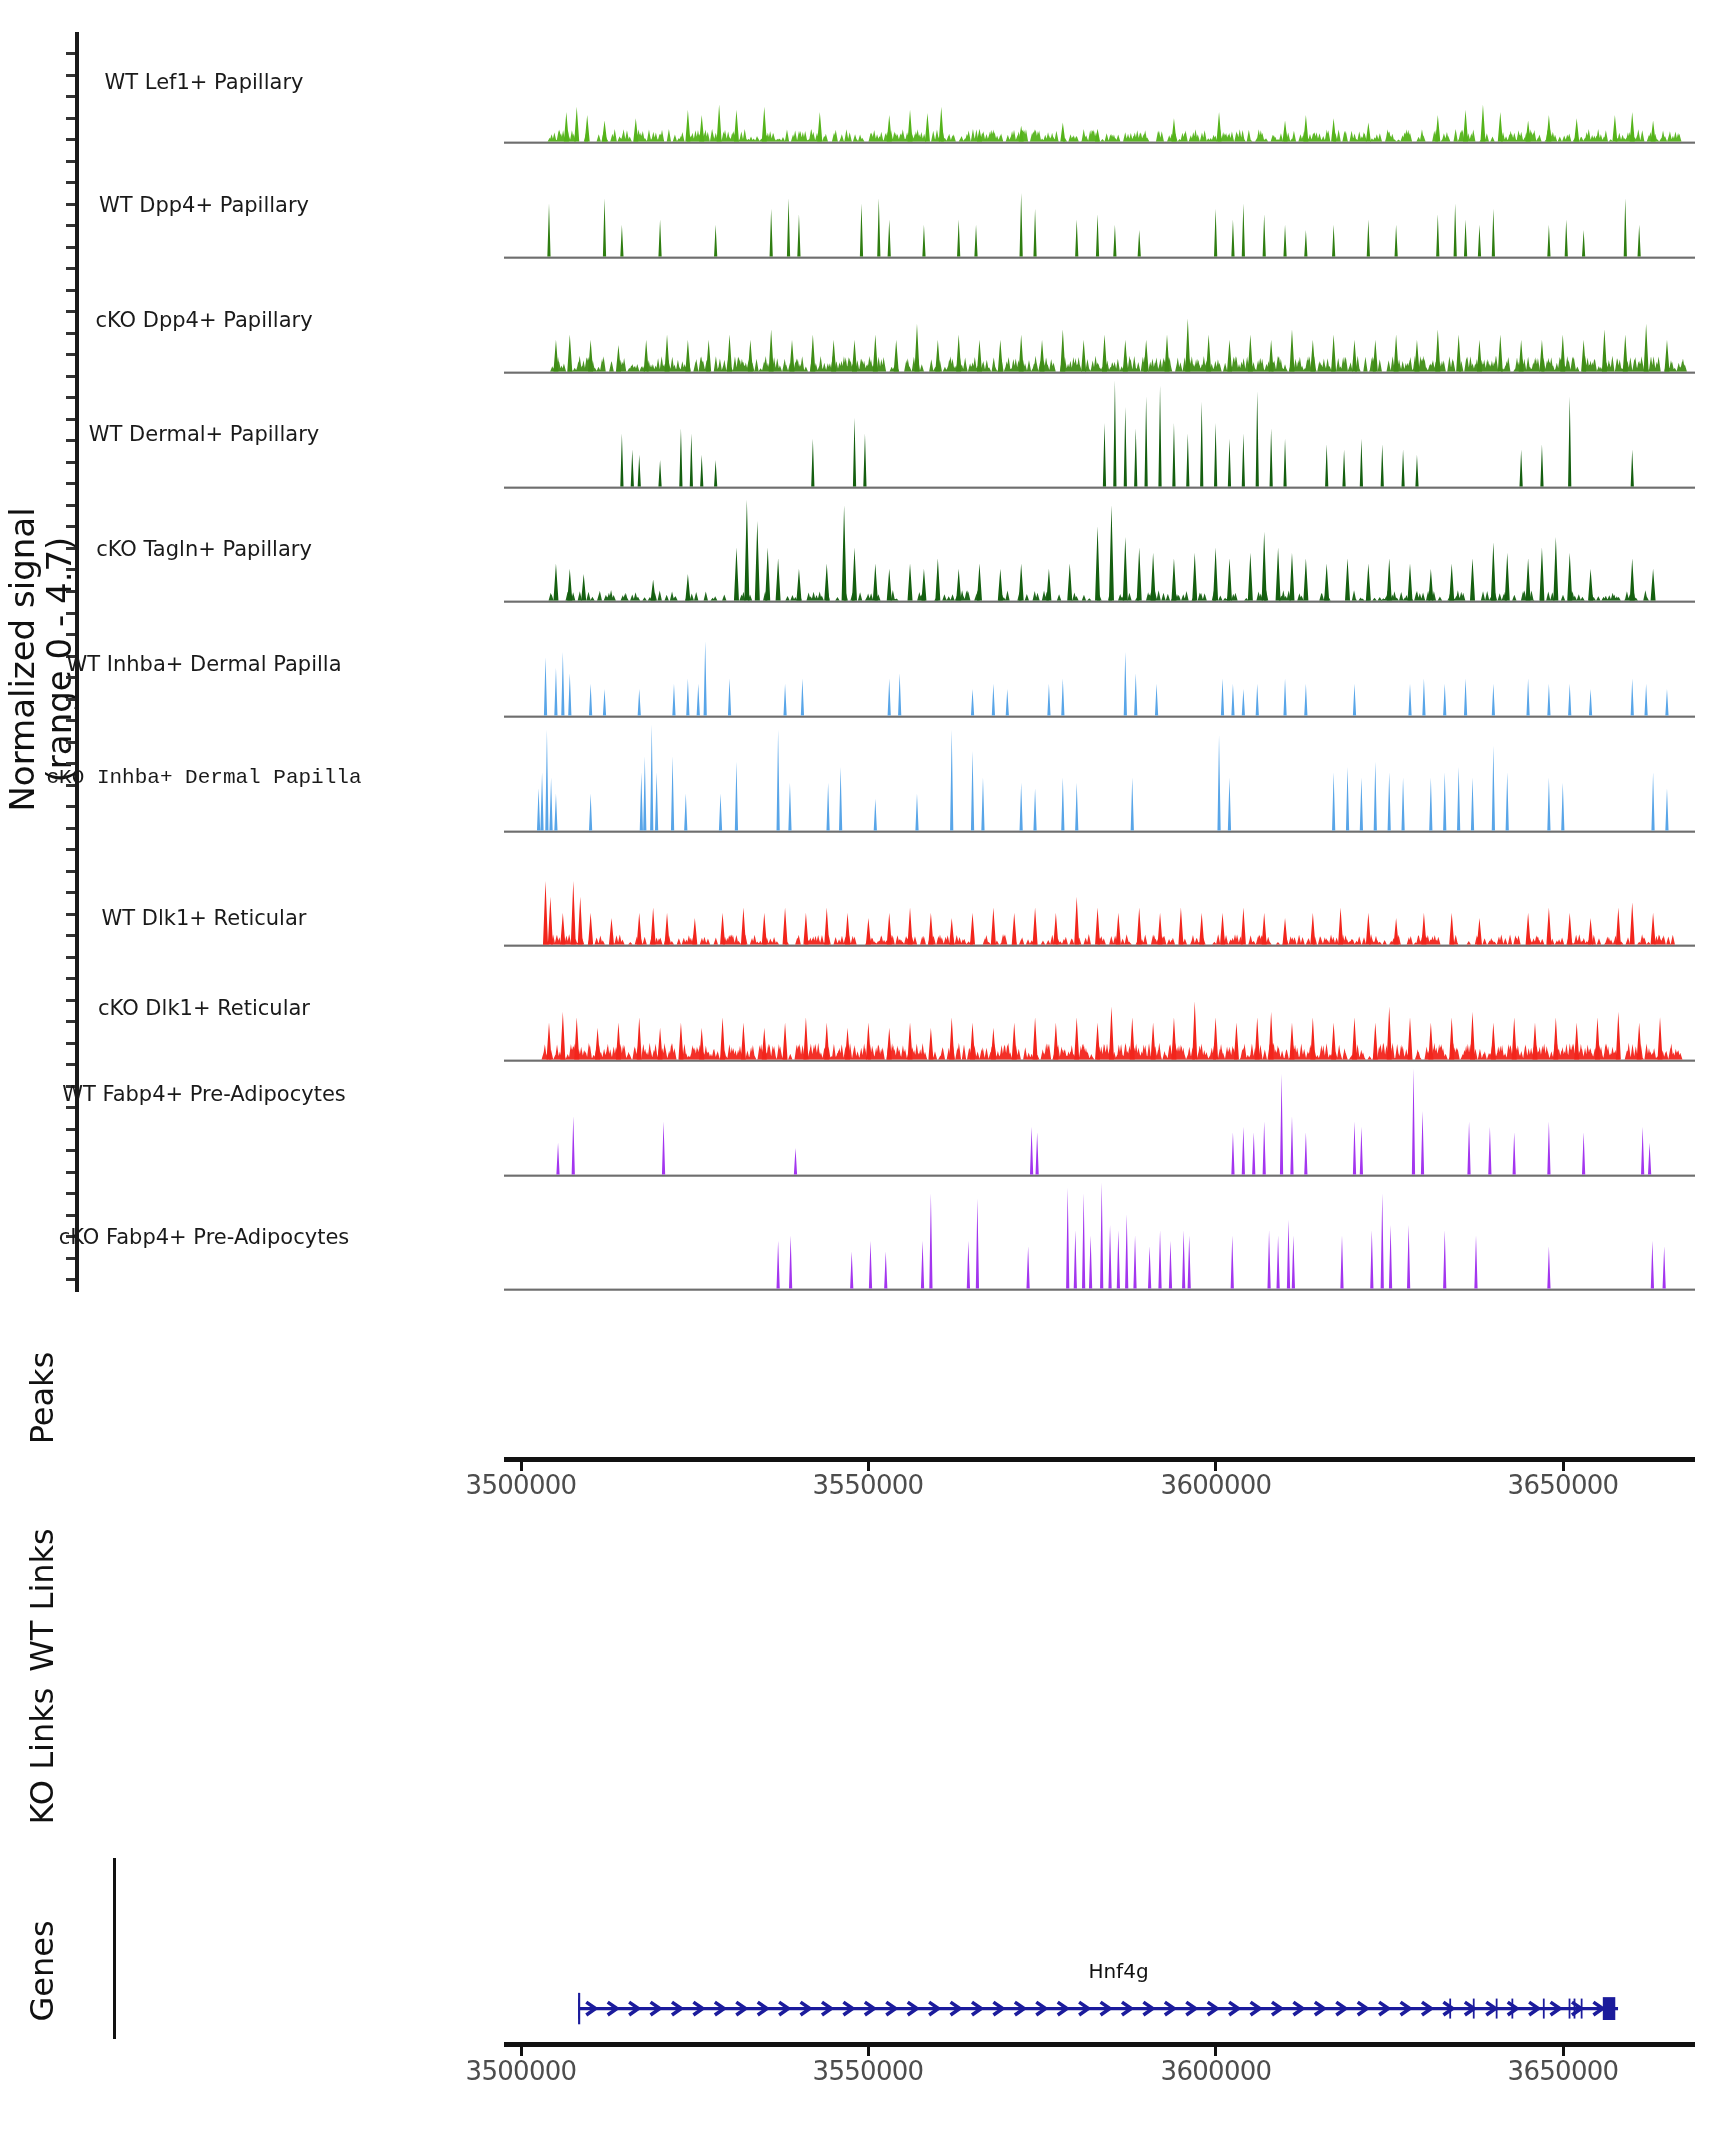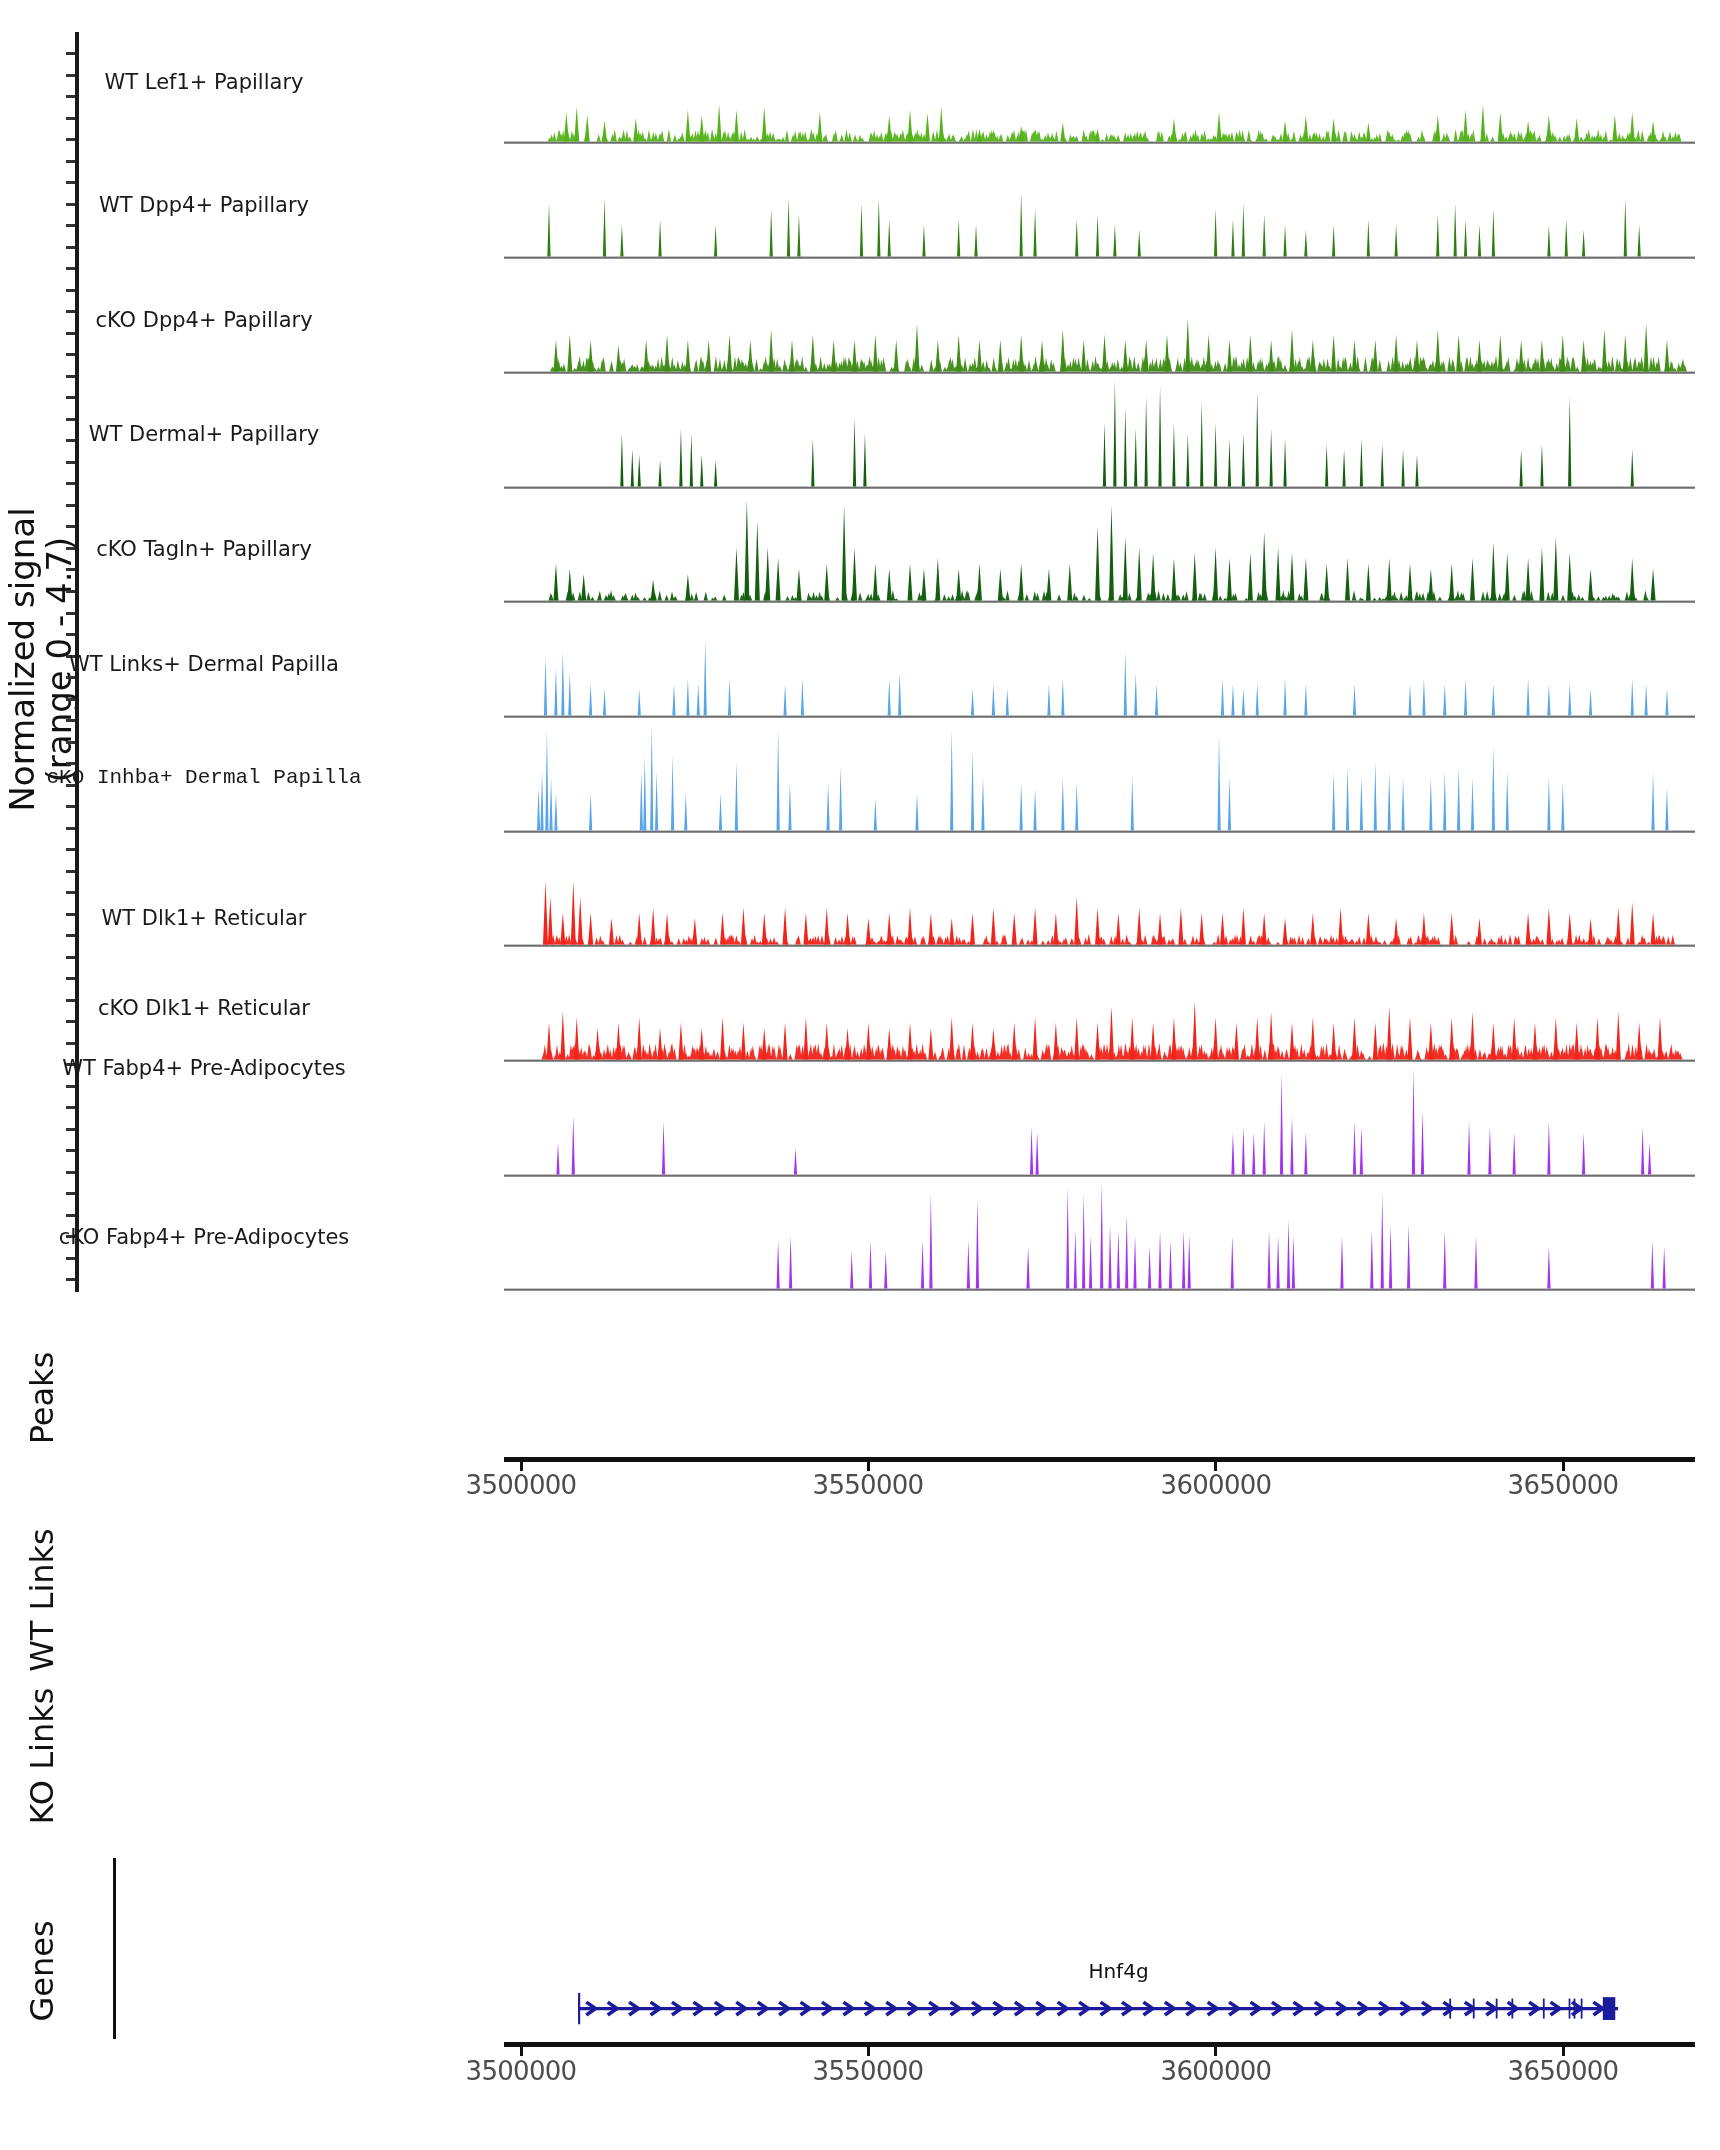--- a/index.html
+++ b/index.html
@@ -91,25 +91,25 @@
       <div style="position: absolute; left: 66px; top: 1257px; width: 9.3px; height: 2.9px; background: rgb(51, 51, 51);"></div>
       <div style="position: absolute; left: 66px; top: 1278px; width: 9.3px; height: 2.9px; background: rgb(51, 51, 51);"></div>
     </div>
 
   <div id="tracks">
     <div class="tlabel" style="top: 70px;">WT Lef1+ Papillary</div>
     <div class="tlabel" style="top: 193px;">WT Dpp4+ Papillary</div>
     <div class="tlabel" style="top: 308px;">cKO Dpp4+ Papillary</div>
     <div class="tlabel" style="top: 422px;">WT Dermal+ Papillary</div>
     <div class="tlabel" style="top: 537px;">cKO Tagln+ Papillary</div>
-    <div class="tlabel" style="top: 652px;">WT Links+ Dermal Papilla</div>
+    <div class="tlabel" style="top: 652px;">WT Inhba+ Dermal Papilla</div>
     <div class="tlabel" style="top: 766px; font-family: Liberation Mono, monospace;">cKO Inhba+ Dermal Papilla</div>
     <div class="tlabel" style="top: 881px; margin-top: 25px;">WT Dlk1+ Reticular</div>
     <div class="tlabel" style="top: 996px;">cKO Dlk1+ Reticular</div>
-    <div class="tlabel" style="top: 1056px;">WT Fabp4+ Pre-Adipocytes</div>
+    <div class="tlabel" style="top: 1082px;">WT Fabp4+ Pre-Adipocytes</div>
     <div class="tlabel" style="top: 1225px;">cKO Fabp4+ Pre-Adipocytes</div>
 
     <svg class="tsvg" width="1191" height="112" viewBox="0 0 1662 156" style="left: 504px; top: 34px;">
         <rect x="0" y="150" width="1662" height="3" fill="#6e6e6e"></rect>
         <path d="M867.8,150 L870.8,139.2 L873.8,150 Z M1020.3,150 L1023.3,138.3 L1026.3,150 Z M1403.5,150 L1406.5,139.1 L1409.5,150 Z M186.2,150 L189.2,139.2 L192.2,150 Z M1019.7,150 L1022.7,140.4 L1025.7,150 Z M818.0,150 L821.0,134.6 L824.0,150 Z M723.1,150 L726.1,137.1 L729.1,150 Z M1136.2,150 L1139.2,144.7 L1142.2,150 Z M341.7,150 L344.7,143.0 L347.7,150 Z M685.1,150 L688.1,141.5 L691.1,150 Z M979.8,150 L982.8,145.2 L985.8,150 Z M1002.8,150 L1005.8,138.5 L1008.8,150 Z M720.6,150 L723.6,134.5 L726.6,150 Z M1331.8,150 L1334.8,135.7 L1337.8,150 Z M561.4,150 L564.4,137.8 L567.4,150 Z M457.3,150 L460.3,146.2 L463.3,150 Z M1230.0,150 L1233.0,132.6 L1236.0,150 Z M528.6,150 L531.6,144.9 L534.6,150 Z M1234.2,150 L1237.2,141.9 L1240.2,150 Z M933.9,150 L936.9,138.5 L939.9,150 Z M1395.2,150 L1398.2,144.9 L1401.2,150 Z M1401.8,150 L1404.8,134.9 L1407.8,150 Z M667.4,150 L670.4,146.7 L673.4,150 Z M180.9,150 L183.9,134.6 L186.9,150 Z M845.2,150 L848.2,139.3 L851.2,150 Z M486.9,150 L489.9,139.6 L492.9,150 Z M1219.4,150 L1222.4,145.7 L1225.4,150 Z M1077.1,150 L1080.1,146.4 L1083.1,150 Z M761.9,150 L764.9,137.6 L767.9,150 Z M1614.5,150 L1617.5,140.7 L1620.5,150 Z M796.1,150 L799.1,141.8 L802.1,150 Z M136.0,150 L139.0,136.2 L142.0,150 Z M722.2,150 L725.2,135.8 L728.2,150 Z M534.2,150 L537.2,138.8 L540.2,150 Z M609.1,150 L612.1,134.6 L615.1,150 Z M312.7,150 L315.7,145.3 L318.7,150 Z M1055.2,150 L1058.2,137.8 L1061.2,150 Z M258.0,150 L261.0,141.6 L264.0,150 Z M656.2,150 L659.2,133.2 L662.2,150 Z M1406.9,150 L1409.9,137.7 L1412.9,150 Z M708.7,150 L711.7,133.4 L714.7,150 Z M987.2,150 L990.2,140.6 L993.2,150 Z M546.0,150 L549.0,139.4 L552.0,150 Z M73.3,150 L76.3,134.0 L79.3,150 Z M536.1,150 L539.1,141.0 L542.1,150 Z M254.8,150 L257.8,145.9 L260.8,150 Z M1236.6,150 L1239.6,139.0 L1242.6,150 Z M871.7,150 L874.7,145.5 L877.7,150 Z M943.8,150 L946.8,137.8 L949.8,150 Z M1456.7,150 L1459.7,132.8 L1462.7,150 Z M1004.6,150 L1007.6,138.1 L1010.6,150 Z M965.1,150 L968.1,139.8 L971.1,150 Z M208.9,150 L211.9,137.4 L214.9,150 Z M1087.7,150 L1090.7,132.3 L1093.7,150 Z M1182.0,150 L1185.0,145.0 L1188.0,150 Z M277.0,150 L280.0,137.5 L283.0,150 Z M1595.1,150 L1598.1,142.0 L1601.1,150 Z M1521.6,150 L1524.6,141.5 L1527.6,150 Z M1261.2,150 L1264.2,137.4 L1267.2,150 Z M172.4,150 L175.4,142.8 L178.4,150 Z M1108.5,150 L1111.5,139.8 L1114.5,150 Z M1051.3,150 L1054.3,143.7 L1057.3,150 Z M1194.0,150 L1197.0,142.4 L1200.0,150 Z M205.1,150 L208.1,138.8 L211.1,150 Z M661.4,150 L664.4,144.4 L667.4,150 Z M1349.6,150 L1352.6,133.2 L1355.6,150 Z M1245.3,150 L1248.3,147.0 L1251.3,150 Z M743.7,150 L746.7,134.5 L749.7,150 Z M958.9,150 L961.9,136.7 L964.9,150 Z M1052.7,150 L1055.7,147.0 L1058.7,150 Z M843.3,150 L846.3,139.8 L849.3,150 Z M317.4,150 L320.4,135.1 L323.4,150 Z M160.4,150 L163.4,145.8 L166.4,150 Z M1635.4,150 L1638.4,138.0 L1641.4,150 Z M1171.6,150 L1174.6,134.7 L1177.6,150 Z M1510.7,150 L1513.7,132.5 L1516.7,150 Z M139.7,150 L142.7,144.5 L145.7,150 Z M1001.3,150 L1004.3,141.2 L1007.3,150 Z M718.9,150 L721.9,139.2 L724.9,150 Z M139.6,150 L142.6,146.1 L145.6,150 Z M790.4,150 L793.4,143.0 L796.4,150 Z M718.8,150 L721.8,136.3 L724.8,150 Z M713.4,150 L716.4,142.0 L719.4,150 Z M989.6,150 L992.6,141.5 L995.6,150 Z M1600.2,150 L1603.2,142.6 L1606.2,150 Z M763.5,150 L766.5,143.4 L769.5,150 Z M1140.2,150 L1143.2,142.3 L1146.2,150 Z M948.1,150 L951.1,137.5 L954.1,150 Z M64.2,150 L67.2,145.1 L70.2,150 Z M320.0,150 L323.0,134.9 L326.0,150 Z M274.0,150 L277.0,135.0 L280.0,150 Z M365.2,150 L368.2,137.7 L371.2,150 Z M1363.7,150 L1366.7,136.1 L1369.7,150 Z M1342.9,150 L1345.9,145.6 L1348.9,150 Z M199.6,150 L202.6,136.0 L205.6,150 Z M400.5,150 L403.5,145.4 L406.5,150 Z M601.1,150 L604.1,145.6 L607.1,150 Z M1455.2,150 L1458.2,137.6 L1461.2,150 Z M1198.0,150 L1201.0,138.5 L1204.0,150 Z M1254.4,150 L1257.4,136.6 L1260.4,150 Z M665.9,150 L668.9,135.7 L671.9,150 Z M417.8,150 L420.8,144.0 L423.8,150 Z M278.6,150 L281.6,137.8 L284.6,150 Z M73.1,150 L76.1,138.7 L79.1,150 Z M1585.4,150 L1588.4,134.2 L1591.4,150 Z M880.7,150 L883.7,134.1 L886.7,150 Z M148.3,150 L151.3,139.2 L154.3,150 Z M1273.3,150 L1276.3,143.3 L1279.3,150 Z M1612.0,150 L1615.0,145.0 L1618.0,150 Z M1441.9,150 L1444.9,140.0 L1447.9,150 Z M1523.9,150 L1526.9,132.4 L1529.9,150 Z M674.1,150 L677.1,140.2 L680.1,150 Z M747.9,150 L750.9,145.6 L753.9,150 Z M356.2,150 L359.2,145.6 L362.2,150 Z M199.3,150 L202.3,133.2 L205.3,150 Z M928.8,150 L931.8,138.6 L934.8,150 Z M425.5,150 L428.5,133.2 L431.5,150 Z M181.9,150 L184.9,134.7 L187.9,150 Z M488.6,150 L491.6,146.1 L494.6,150 Z M757.6,150 L760.6,141.4 L763.6,150 Z M281.1,150 L284.1,141.5 L287.1,150 Z M267.7,150 L270.7,133.8 L273.7,150 Z M974.2,150 L977.2,140.2 L980.2,150 Z M1628.2,150 L1631.2,141.9 L1634.2,150 Z M958.7,150 L961.7,139.0 L964.7,150 Z M468.4,150 L471.4,139.6 L474.4,150 Z M1553.0,150 L1556.0,142.6 L1559.0,150 Z M809.4,150 L812.4,141.0 L815.4,150 Z M261.0,150 L264.0,143.5 L267.0,150 Z M1058.8,150 L1061.8,146.7 L1064.8,150 Z M205.4,150 L208.4,136.1 L211.4,150 Z M312.0,150 L315.0,143.9 L318.0,150 Z M742.0,150 L745.0,135.5 L748.0,150 Z M1009.0,150 L1012.0,138.1 L1015.0,150 Z M1126.6,150 L1129.6,141.4 L1132.6,150 Z M1256.5,150 L1259.5,133.4 L1262.5,150 Z M579.4,150 L582.4,136.5 L585.4,150 Z M193.7,150 L196.7,145.1 L199.7,150 Z M885.6,150 L888.6,136.9 L891.6,150 Z M217.5,150 L220.5,133.4 L223.5,150 Z M1500.1,150 L1503.1,145.1 L1506.1,150 Z M1476.5,150 L1479.5,141.4 L1482.5,150 Z M1183.9,150 L1186.9,138.6 L1189.9,150 Z M1297.7,150 L1300.7,132.7 L1303.7,150 Z M760.5,150 L763.5,143.7 L766.5,150 Z M565.9,150 L568.9,136.5 L571.9,150 Z M1171.3,150 L1174.3,146.3 L1177.3,150 Z M1193.8,150 L1196.8,145.2 L1199.8,150 Z M735.8,150 L738.8,135.8 L741.8,150 Z M738.7,150 L741.7,133.0 L744.7,150 Z M1230.2,150 L1233.2,145.2 L1236.2,150 Z M210.2,150 L213.2,144.5 L216.2,150 Z M86.0,150 L89.0,133.1 L92.0,150 Z M457.6,150 L460.6,137.4 L463.6,150 Z M521.0,150 L524.0,142.3 L527.0,150 Z M1190.5,150 L1193.5,135.9 L1196.5,150 Z M1023.7,150 L1026.7,132.6 L1029.7,150 Z M932.0,150 L935.0,135.1 L938.0,150 Z M925.3,150 L928.3,141.2 L931.3,150 Z M513.6,150 L516.6,133.7 L519.6,150 Z M217.2,150 L220.2,139.0 L223.2,150 Z M756.2,150 L759.2,137.1 L762.2,150 Z M894.6,150 L897.6,144.2 L900.6,150 Z M1118.0,150 L1121.0,142.9 L1124.0,150 Z M533.6,150 L536.6,145.6 L539.6,150 Z M1460.6,150 L1463.6,141.1 L1466.6,150 Z M215.4,150 L218.4,138.6 L221.4,150 Z M768.2,150 L771.2,144.1 L774.2,150 Z M160.7,150 L163.7,146.2 L166.7,150 Z M677.6,150 L680.6,133.5 L683.6,150 Z M720.3,150 L723.3,133.6 L726.3,150 Z M602.6,150 L605.6,141.9 L608.6,150 Z M1021.8,150 L1024.8,146.9 L1027.8,150 Z M643.0,150 L646.0,138.9 L649.0,150 Z M1312.8,150 L1315.8,136.6 L1318.8,150 Z M1050.2,150 L1053.2,132.9 L1056.2,150 Z M1048.1,150 L1051.1,144.6 L1054.1,150 Z M200.5,150 L203.5,145.1 L206.5,150 Z M403.3,150 L406.3,134.5 L409.3,150 Z M305.1,150 L308.1,145.1 L311.1,150 Z M163.7,150 L166.7,134.7 L169.7,150 Z M1239.5,150 L1242.5,146.7 L1245.5,150 Z M644.7,150 L647.7,146.9 L650.7,150 Z M417.3,150 L420.3,135.2 L423.3,150 Z M805.2,150 L808.2,147.0 L811.2,150 Z M129.2,150 L132.2,146.6 L135.2,150 Z M656.5,150 L659.5,139.6 L662.5,150 Z M85.4,150 L88.4,134.2 L91.4,150 Z M1499.9,150 L1502.9,143.4 L1505.9,150 Z M610.9,150 L613.9,145.4 L616.9,150 Z M306.0,150 L309.0,146.6 L312.0,150 Z M715.2,150 L718.2,135.8 L721.2,150 Z M1280.0,150 L1283.0,141.2 L1286.0,150 Z M1414.4,150 L1417.4,140.1 L1420.4,150 Z M551.0,150 L554.0,137.9 L557.0,150 Z M1091.3,150 L1094.3,137.2 L1097.3,150 Z M681.6,150 L684.6,136.6 L687.6,150 Z M792.0,150 L795.0,141.0 L798.0,150 Z M725.4,150 L728.4,132.7 L731.4,150 Z M543.8,150 L546.8,137.6 L549.8,150 Z M163.0,150 L166.0,137.7 L169.0,150 Z M259.9,150 L262.9,137.7 L265.9,150 Z M410.5,150 L413.5,135.1 L416.5,150 Z M1212.0,150 L1215.0,144.1 L1218.0,150 Z M1578.4,150 L1581.4,140.9 L1584.4,150 Z M623.7,150 L626.7,143.9 L629.7,150 Z M79.5,150 L82.5,134.0 L85.5,150 Z M269.6,150 L272.6,139.4 L275.6,150 Z M1412.8,150 L1415.8,134.0 L1418.8,150 Z M297.7,150 L300.7,133.6 L303.7,150 Z M690.7,150 L693.7,138.8 L696.7,150 Z M617.1,150 L620.1,141.9 L623.1,150 Z M211.1,150 L214.1,146.6 L217.1,150 Z M473.8,150 L476.8,146.1 L479.8,150 Z M529.4,150 L532.4,138.0 L535.4,150 Z M795.1,150 L798.1,143.4 L801.1,150 Z M884.5,150 L887.5,137.8 L890.5,150 Z M1258.9,150 L1261.9,133.3 L1264.9,150 Z M363.2,150 L366.2,140.6 L369.2,150 Z M245.9,150 L248.9,136.7 L251.9,150 Z M555.4,150 L558.4,144.7 L561.4,150 Z M1071.5,150 L1074.5,143.2 L1077.5,150 Z M315.5,150 L318.5,137.3 L321.5,150 Z M369.2,150 L372.2,143.5 L375.2,150 Z M428.3,150 L431.3,146.9 L434.3,150 Z M203.2,150 L206.2,146.2 L209.2,150 Z M570.3,150 L573.3,139.4 L576.3,150 Z M574.2,150 L577.2,132.7 L580.2,150 Z M1196.9,150 L1199.9,136.5 L1202.9,150 Z M513.0,150 L516.0,137.1 L519.0,150 Z M723.0,150 L726.0,133.8 L729.0,150 Z M675.4,150 L678.4,135.7 L681.4,150 Z M334.2,150 L337.2,143.5 L340.2,150 Z M1532.0,150 L1535.0,142.8 L1538.0,150 Z M168.6,150 L171.6,134.2 L174.6,150 Z M1430.8,150 L1433.8,143.3 L1436.8,150 Z M60.8,150 L63.8,144.8 L66.8,150 Z M832.1,150 L835.1,146.4 L838.1,150 Z M1127.5,150 L1130.5,136.6 L1133.5,150 Z M1121.7,150 L1124.7,139.3 L1127.7,150 Z M391.9,150 L394.9,133.2 L397.9,150 Z M1585.5,150 L1588.5,137.4 L1591.5,150 Z M243.8,150 L246.8,142.2 L249.8,150 Z M550.1,150 L553.1,139.5 L556.1,150 Z M1334.5,150 L1337.5,133.0 L1340.5,150 Z M148.1,150 L151.1,142.9 L154.1,150 Z M679.9,150 L682.9,133.0 L685.9,150 Z M1003.4,150 L1006.4,140.1 L1009.4,150 Z M292.5,150 L295.5,137.6 L298.5,150 Z M955.4,150 L958.4,141.0 L961.4,150 Z M1480.8,150 L1483.8,140.2 L1486.8,150 Z M1560.4,150 L1563.4,144.9 L1566.4,150 Z M437.4,150 L440.4,138.1 L443.4,150 Z M1314.6,150 L1317.6,142.3 L1320.6,150 Z M493.2,150 L496.2,146.2 L499.2,150 Z M596.0,150 L599.0,134.7 L602.0,150 Z M1470.3,150 L1473.3,142.8 L1476.3,150 Z M752.3,150 L755.3,140.6 L758.3,150 Z M689.4,150 L692.4,141.0 L695.4,150 Z M1208.2,150 L1211.2,145.4 L1214.2,150 Z M574.0,150 L577.0,143.6 L580.0,150 Z M1563.4,150 L1566.4,144.7 L1569.4,150 Z M76.5,150 L79.5,138.5 L82.5,150 Z M421.6,150 L424.6,147.0 L427.6,150 Z M1363.9,150 L1366.9,136.8 L1369.9,150 Z M303.4,150 L306.4,135.9 L309.4,150 Z M68.7,150 L71.7,146.0 L74.7,150 Z M345.7,150 L348.7,146.4 L351.7,150 Z M74.4,150 L77.4,133.2 L80.4,150 Z M1427.0,150 L1430.0,135.5 L1433.0,150 Z M1081.2,150 L1084.2,138.2 L1087.2,150 Z M1277.5,150 L1280.5,143.2 L1283.5,150 Z M138.6,150 L141.6,141.3 L144.6,150 Z M244.5,150 L247.5,142.9 L250.5,150 Z M704.3,150 L707.3,142.9 L710.3,150 Z M264.2,150 L267.2,134.2 L270.2,150 Z M815.0,150 L818.0,134.0 L821.0,150 Z M1197.6,150 L1200.6,144.9 L1203.6,150 Z M877.2,150 L880.2,137.2 L883.2,150 Z M87.3,150 L90.3,141.2 L93.3,150 Z M1169.9,150 L1172.9,134.8 L1175.9,150 Z M655.8,150 L658.8,137.7 L661.8,150 Z M760.0,150 L763.0,143.9 L766.0,150 Z M962.0,150 L965.0,132.6 L968.0,150 Z M381.8,150 L384.8,145.9 L387.8,150 Z M576.5,150 L579.5,139.8 L582.5,150 Z M541.8,150 L544.8,135.8 L547.8,150 Z M1594.7,150 L1597.7,140.8 L1600.7,150 Z M640.5,150 L643.5,145.2 L646.5,150 Z M1157.1,150 L1160.1,140.6 L1163.1,150 Z M457.6,150 L460.6,145.2 L463.6,150 Z M94.3,150 L97.3,138.7 L100.3,150 Z M372.4,150 L375.4,138.1 L378.4,150 Z M645.4,150 L648.4,134.4 L651.4,150 Z M1392.2,150 L1395.2,145.4 L1398.2,150 Z M622.9,150 L625.9,141.1 L628.9,150 Z M496.9,150 L499.9,144.8 L502.9,150 Z M1346.5,150 L1349.5,143.9 L1352.5,150 Z M955.0,150 L958.0,145.7 L961.0,150 Z M871.7,150 L874.7,138.1 L877.7,150 Z M1215.0,150 L1218.0,139.8 L1221.0,150 Z M819.0,150 L822.0,133.1 L825.0,150 Z M281.3,150 L284.3,136.2 L287.3,150 Z M722.9,150 L725.9,135.9 L728.9,150 Z M1012.8,150 L1015.8,136.0 L1018.8,150 Z M863.9,150 L866.9,136.8 L869.9,150 Z M80.8,150 L83.8,142.6 L86.8,150 Z M734.0,150 L737.0,137.2 L740.0,150 Z M664.3,150 L667.3,137.3 L670.3,150 Z M971.0,150 L974.0,137.3 L977.0,150 Z M1361.1,150 L1364.1,146.9 L1367.1,150 Z M1232.4,150 L1235.4,135.5 L1238.4,150 Z M932.8,150 L935.8,138.4 L938.8,150 Z M351.2,150 L354.2,144.7 L357.2,150 Z M911.6,150 L914.6,144.6 L917.6,150 Z M755.9,150 L758.9,141.0 L761.9,150 Z M380.8,150 L383.8,145.6 L386.8,150 Z M571.8,150 L574.8,135.6 L577.8,150 Z M1099.3,150 L1102.3,134.7 L1105.3,150 Z M246.0,150 L249.0,144.6 L252.0,150 Z M111.4,150 L114.4,138.4 L117.4,150 Z M1565.4,150 L1568.4,136.9 L1571.4,150 Z M350.1,150 L353.1,142.3 L356.1,150 Z M805.8,150 L808.8,145.8 L811.8,150 Z M817.4,150 L820.4,133.5 L823.4,150 Z M845.9,150 L848.9,140.7 L851.9,150 Z M187.9,150 L190.9,137.4 L193.9,150 Z M806.0,150 L809.0,132.3 L812.0,150 Z M612.1,150 L615.1,144.6 L618.1,150 Z M1524.5,150 L1527.5,139.0 L1530.5,150 Z M424.2,150 L427.2,144.0 L430.2,150 Z M553.0,150 L556.0,138.9 L559.0,150 Z M1278.0,150 L1281.0,132.6 L1284.0,150 Z M372.9,150 L375.9,138.4 L378.9,150 Z M1219.2,150 L1222.2,138.3 L1225.2,150 Z M1569.9,150 L1572.9,139.3 L1575.9,150 Z M1403.9,150 L1406.9,141.9 L1409.9,150 Z M163.9,150 L166.9,132.7 L169.9,150 Z M1060.3,150 L1063.3,145.4 L1066.3,150 Z M206.7,150 L209.7,145.0 L212.7,150 Z M559.5,150 L562.5,136.9 L565.5,150 Z M1134.4,150 L1137.4,141.3 L1140.4,150 Z M946.7,150 L949.7,137.6 L952.7,150 Z M1145.5,150 L1148.5,141.1 L1151.5,150 Z M190.6,150 L193.6,135.2 L196.6,150 Z M304.0,150 L307.0,138.8 L310.0,150 Z M1534.6,150 L1537.6,134.3 L1540.6,150 Z M1635.6,150 L1638.6,140.5 L1641.6,150 Z M601.2,150 L604.2,133.2 L607.2,150 Z M1231.2,150 L1234.2,136.0 L1237.2,150 Z M1440.1,150 L1443.1,144.4 L1446.1,150 Z M479.4,150 L482.4,137.1 L485.4,150 Z M493.9,150 L496.9,140.2 L499.9,150 Z M1126.2,150 L1129.2,138.9 L1132.2,150 Z M1491.8,150 L1494.8,144.1 L1497.8,150 Z M67.3,150 L70.3,137.2 L73.3,150 Z M1128.2,150 L1131.2,137.5 L1134.2,150 Z M1568.1,150 L1571.1,144.2 L1574.1,150 Z M287.4,150 L290.4,132.2 L293.4,150 Z M1073.2,150 L1076.2,143.2 L1079.2,150 Z M523.5,150 L526.5,136.3 L529.5,150 Z M1145.2,150 L1148.2,133.0 L1151.2,150 Z M575.9,150 L578.9,142.3 L581.9,150 Z M200.8,150 L203.8,146.3 L206.8,150 Z M983.2,150 L986.2,144.9 L989.2,150 Z M1295.2,150 L1298.2,137.0 L1301.2,150 Z M1250.9,150 L1253.9,141.1 L1256.9,150 Z M288.3,150 L291.3,136.9 L294.3,150 Z M1631.7,150 L1634.7,136.0 L1637.7,150 Z M511.7,150 L514.7,142.8 L517.7,150 Z M288.0,150 L291.0,141.7 L294.0,150 Z M1191.9,150 L1194.9,146.9 L1197.9,150 Z M887.0,150 L890.0,145.3 L893.0,150 Z M974.7,150 L977.7,134.2 L980.7,150 Z M1579.9,150 L1582.9,132.6 L1585.9,150 Z M534.2,150 L537.2,134.8 L540.2,150 Z M854.1,150 L857.1,140.1 L860.1,150 Z M1452.1,150 L1455.1,145.4 L1458.1,150 Z M1229.5,150 L1232.5,138.2 L1235.5,150 Z M1395.3,150 L1398.3,142.7 L1401.3,150 Z M338.0,150 L341.0,146.0 L344.0,150 Z M1157.2,150 L1160.2,137.9 L1163.2,150 Z M1617.1,150 L1620.1,142.1 L1623.1,150 Z M235.5,150 L238.5,140.1 L241.5,150 Z M1483.5,150 L1486.5,138.7 L1489.5,150 Z M1053.1,150 L1056.1,134.0 L1059.1,150 Z M939.8,150 L942.8,146.4 L945.8,150 Z M894.2,150 L897.2,144.5 L900.2,150 Z M400.4,150 L403.4,139.6 L406.4,150 Z M1069.8,150 L1072.8,140.3 L1075.8,150 Z M322.2,150 L325.2,146.9 L328.2,150 Z M557.8,150 L560.8,145.0 L563.8,150 Z M1019.2,150 L1022.2,135.5 L1025.2,150 Z M988.5,150 L991.5,145.8 L994.5,150 Z M1090.1,150 L1093.1,146.1 L1096.1,150 Z M435.6,150 L438.6,143.3 L441.6,150 Z M779.7,150 L782.7,144.6 L785.7,150 Z M184.8,150 L187.8,132.9 L190.8,150 Z M321.7,150 L324.7,145.4 L327.7,150 Z M1491.3,150 L1494.3,145.0 L1497.3,150 Z M227.1,150 L230.1,132.3 L233.1,150 Z M386.3,150 L389.3,143.6 L392.3,150 Z M1391.1,150 L1394.1,136.6 L1397.1,150 Z M1113.7,150 L1116.7,135.2 L1119.7,150 Z M1256.6,150 L1259.6,132.6 L1262.6,150 Z M1330.8,150 L1333.8,143.7 L1336.8,150 Z M706.1,150 L709.1,142.0 L712.1,150 Z M1403.8,150 L1406.8,143.9 L1409.8,150 Z M92.1,150 L95.1,136.5 L98.1,150 Z M809.8,150 L812.8,143.2 L815.8,150 Z M129.2,150 L132.2,139.9 L135.2,150 Z M1096.6,150 L1099.6,145.6 L1102.6,150 Z M1463.7,150 L1466.7,140.6 L1469.7,150 Z M158.3,150 L161.3,142.5 L164.3,150 Z M305.4,150 L308.4,133.4 L311.4,150 Z M288.4,150 L291.4,138.3 L294.4,150 Z M767.9,150 L770.9,135.0 L773.9,150 Z M1401.0,150 L1404.0,146.1 L1407.0,150 Z M1606.2,150 L1609.2,146.9 L1612.2,150 Z M721.3,150 L724.3,132.8 L727.3,150 Z M424.9,150 L427.9,147.0 L430.9,150 Z M1400.2,150 L1403.2,139.5 L1406.2,150 Z M890.2,150 L893.2,138.6 L896.2,150 Z M1126.4,150 L1129.4,141.9 L1132.4,150 Z M911.1,150 L914.1,135.1 L917.1,150 Z M1623.1,150 L1626.1,139.9 L1629.1,150 Z M1325.0,150 L1328.0,132.5 L1331.0,150 Z M268.7,150 L271.7,143.8 L274.7,150 Z M1172.3,150 L1175.3,146.6 L1178.3,150 Z M1368.5,150 L1371.5,138.2 L1374.5,150 Z M1135.0,150 L1138.0,138.3 L1141.0,150 Z M739.2,150 L742.2,134.6 L745.2,150 Z M1527.6,150 L1530.6,139.9 L1533.6,150 Z M1555.2,150 L1558.2,146.7 L1561.2,150 Z M159.5,150 L162.5,144.7 L165.5,150 Z M675.0,150 L678.0,136.3 L681.0,150 Z M479.4,150 L482.4,143.5 L485.4,150 Z M1130.8,150 L1133.8,137.1 L1136.8,150 Z M1558.0,150 L1561.0,140.5 L1564.0,150 Z M1395.9,150 L1398.9,146.7 L1401.9,150 Z M1505.6,150 L1508.6,144.5 L1511.6,150 Z M428.6,150 L431.6,136.3 L434.6,150 Z M651.4,150 L654.4,132.4 L657.4,150 Z M1431.0,150 L1434.0,135.4 L1437.0,150 Z M948.1,150 L951.1,134.6 L954.1,150 Z M1408.5,150 L1411.5,146.4 L1414.5,150 Z M1614.4,150 L1617.4,134.6 L1620.4,150 Z M721.7,150 L724.7,136.5 L727.7,150 Z M1179.8,150 L1182.8,134.8 L1185.8,150 Z M554.0,150 L557.0,136.1 L560.0,150 Z M571.7,150 L574.7,137.6 L577.7,150 Z M408.7,150 L411.7,134.9 L414.7,150 Z M425.9,150 L428.9,132.5 L431.9,150 Z M206.4,150 L209.4,145.4 L212.4,150 Z M850.2,150 L853.2,145.0 L856.2,150 Z M1113.5,150 L1116.5,135.4 L1119.5,150 Z M1333.3,150 L1336.3,133.5 L1339.3,150 Z M820.2,150 L823.2,134.3 L826.2,150 Z M1507.9,150 L1510.9,136.6 L1513.9,150 Z M1180.1,150 L1183.1,140.6 L1186.1,150 Z M838.0,150 L841.0,138.3 L844.0,150 Z M823.1,150 L826.1,137.0 L829.1,150 Z M1254.9,150 L1257.9,144.2 L1260.9,150 Z M508.7,150 L511.7,137.5 L514.7,150 Z M714.0,150 L717.0,140.6 L720.0,150 Z M1376.4,150 L1379.4,143.0 L1382.4,150 Z M1346.9,150 L1349.9,138.3 L1352.9,150 Z M763.7,150 L766.7,144.0 L769.7,150 Z M278.1,150 L281.1,133.1 L284.1,150 Z M271.9,150 L274.9,142.5 L277.9,150 Z M1308.6,150 L1311.6,138.3 L1314.6,150 Z M1430.1,150 L1433.1,142.8 L1436.1,150 Z M891.7,150 L894.7,134.0 L897.7,150 Z M1000.6,150 L1003.6,136.6 L1006.6,150 Z M433.8,150 L436.8,137.5 L439.8,150 Z M634.5,150 L637.5,144.5 L640.5,150 Z M796.1,150 L799.1,142.2 L802.1,150 Z M1637.1,150 L1640.1,139.1 L1643.1,150 Z M443.9,150 L446.9,141.9 L449.9,150 Z M1423.5,150 L1426.5,137.1 L1429.5,150 Z M517.6,150 L520.6,139.8 L523.6,150 Z M537.1,150 L540.1,134.2 L543.1,150 Z M1364.0,150 L1367.0,140.0 L1370.0,150 Z M572.4,150 L575.4,142.0 L578.4,150 Z M825.2,150 L828.2,145.2 L831.2,150 Z M883.2,150 L886.2,145.9 L889.2,150 Z M214.2,150 L217.2,139.0 L220.2,150 Z M766.9,150 L769.9,142.8 L772.9,150 Z M1071.3,150 L1074.3,140.9 L1077.3,150 Z M1453.4,150 L1456.4,133.2 L1459.4,150 Z M1515.5,150 L1518.5,140.8 L1521.5,150 Z M1161.7,150 L1164.7,133.1 L1167.7,150 Z M819.1,150 L822.1,141.9 L825.1,150 Z M83.9,150 L86.9,137.8 L89.9,150 Z M909.8,150 L912.8,134.4 L915.8,150 Z M635.5,150 L638.5,142.1 L641.5,150 Z M848.1,150 L851.1,140.2 L854.1,150 Z M83.7,150 L86.7,135.3 L89.7,150 Z M1541.4,150 L1544.4,146.8 L1547.4,150 Z M566.9,150 L569.9,140.7 L572.9,150 Z M1331.8,150 L1334.8,140.4 L1337.8,150 Z M1295.2,150 L1298.2,134.9 L1301.2,150 Z M190.4,150 L193.4,139.7 L196.4,150 Z M751.8,150 L754.8,144.0 L757.8,150 Z M241.0,150 L244.0,145.0 L247.0,150 Z M378.4,150 L381.4,146.0 L384.4,150 Z M670.8,150 L673.8,144.9 L676.8,150 Z M1492.0,150 L1495.0,146.6 L1498.0,150 Z M510.0,150 L513.0,137.2 L516.0,150 Z M467.7,150 L470.7,143.3 L473.7,150 Z M1455.0,150 L1458.0,142.9 L1461.0,150 Z M948.2,150 L951.2,139.0 L954.2,150 Z M618.2,150 L621.2,139.2 L624.2,150 Z M1036.4,150 L1039.4,133.5 L1042.4,150 Z M436.7,150 L439.7,133.0 L442.7,150 Z M1458.1,150 L1461.1,138.6 L1464.1,150 Z M151.5,150 L154.5,132.5 L157.5,150 Z M76.9,150 L79.9,146.9 L82.9,150 Z M1421.4,150 L1424.4,143.9 L1427.4,150 Z M553.5,150 L556.5,132.8 L559.5,150 Z M1027.7,150 L1030.7,133.7 L1033.7,150 Z M332.9,150 L335.9,132.4 L338.9,150 Z M297.4,150 L300.4,137.9 L303.4,150 Z M1470.3,150 L1473.3,143.7 L1476.3,150 Z M1429.2,150 L1432.2,132.8 L1435.2,150 Z M624.5,150 L627.5,139.8 L630.5,150 Z M1339.6,150 L1342.6,136.4 L1345.6,150 Z M414.0,150 L417.0,136.6 L420.0,150 Z M677.5,150 L680.5,134.9 L683.5,150 Z M309.8,150 L312.8,135.8 L315.8,150 Z M1434.7,150 L1437.7,133.7 L1440.7,150 Z M1111.9,150 L1114.9,141.9 L1117.9,150 Z M1309.2,150 L1312.2,140.4 L1315.2,150 Z M1574.8,150 L1577.8,143.6 L1580.8,150 Z M739.4,150 L742.4,140.9 L745.4,150 Z M255.7,150 L258.7,139.8 L261.7,150 Z M361.8,150 L364.8,138.4 L367.8,150 Z M531.7,150 L534.7,136.1 L537.7,150 Z M91.8,150 L94.8,134.0 L97.8,150 Z M63.4,150 L66.4,146.7 L69.4,150 Z M706.0,150 L709.0,135.3 L712.0,150 Z M67.1,150 L70.1,146.3 L73.1,150 Z M1038.3,150 L1041.3,146.6 L1044.3,150 Z M1307.1,150 L1310.1,145.8 L1313.1,150 Z M805.9,150 L808.9,134.2 L811.9,150 Z M1260.0,150 L1263.0,139.3 L1266.0,150 Z M368.4,150 L371.4,135.7 L374.4,150 Z M1550.8,150 L1553.8,145.0 L1556.8,150 Z M1553.4,150 L1556.4,137.7 L1559.4,150 Z M326.9,150 L329.9,144.6 L332.9,150 Z M1596.8,150 L1599.8,136.6 L1602.8,150 Z M737.1,150 L740.1,132.6 L743.1,150 Z M374.0,150 L377.0,144.3 L380.0,150 Z M563.7,150 L566.7,139.6 L569.7,150 Z M806.8,150 L809.8,137.5 L812.8,150 Z M597.1,150 L600.1,143.8 L603.1,150 Z M532.7,150 L535.7,141.7 L538.7,150 Z M708.9,150 L711.9,144.2 L714.9,150 Z M700.1,150 L703.1,140.5 L706.1,150 Z M1500.6,150 L1503.6,143.1 L1506.6,150 Z M1622.9,150 L1625.9,145.7 L1628.9,150 Z M1007.5,150 L1010.5,140.1 L1013.5,150 Z M1126.2,150 L1129.2,138.1 L1132.2,150 Z M914.9,150 L917.9,135.6 L920.9,150 Z M474.9,150 L477.9,132.7 L480.9,150 Z M1028.9,150 L1031.9,144.4 L1034.9,150 Z M1483.0,150 L1486.0,140.7 L1489.0,150 Z M1518.5,150 L1521.5,141.4 L1524.5,150 Z M206.5,150 L209.5,143.3 L212.5,150 Z M670.3,150 L673.3,139.3 L676.3,150 Z M1186.5,150 L1189.5,146.3 L1192.5,150 Z M1553.1,150 L1556.1,145.7 L1559.1,150 Z M446.1,150 L449.1,138.9 L452.1,150 Z M1416.5,150 L1419.5,136.2 L1422.5,150 Z M1127.5,150 L1130.5,146.9 L1133.5,150 Z M340.8,150 L343.8,145.8 L346.8,150 Z M328.2,150 L331.2,135.8 L334.2,150 Z M193.0,150 L196.0,147.0 L199.0,150 Z M1624.0,150 L1627.0,135.6 L1630.0,150 Z M1603.5,150 L1606.5,139.2 L1609.5,150 Z M583.3,150 L586.3,138.9 L589.3,150 Z M1460.6,150 L1463.6,136.1 L1466.6,150 Z M875.6,150 L878.6,141.6 L881.6,150 Z M1147.2,150 L1150.2,134.2 L1153.2,150 Z M1253.6,150 L1256.6,137.6 L1259.6,150 Z M1494.0,150 L1497.0,133.3 L1500.0,150 Z M1567.9,150 L1570.9,136.7 L1573.9,150 Z M1425.4,150 L1428.4,145.5 L1431.4,150 Z M345.4,150 L348.4,145.8 L351.4,150 Z M1405.0,150 L1408.0,144.6 L1411.0,150 Z M310.2,150 L313.2,141.9 L316.2,150 Z M787.6,150 L790.6,139.7 L793.6,150 Z M996.2,150 L999.2,132.9 L1002.2,150 Z M553.7,150 L556.7,144.0 L559.7,150 Z M63.4,150 L66.4,139.9 L69.4,150 Z M459.9,150 L462.9,133.5 L465.9,150 Z M1342.6,150 L1345.6,138.2 L1348.6,150 Z M1049.4,150 L1052.4,144.6 L1055.4,150 Z M889.1,150 L892.1,140.8 L895.1,150 Z M1433.2,150 L1436.2,137.7 L1439.2,150 Z " fill="#54b31a" fill-opacity="0.95"></path>
         <path d="M83.5,150 L87.0,108.6 L90.5,150 Z M98.0,150 L101.5,101.2 L105.0,150 Z M112.6,150 L116.1,113.0 L119.6,150 Z M136.8,150 L140.3,120.4 L143.8,150 Z M180.4,150 L183.9,117.4 L187.4,150 Z M253.1,150 L256.6,105.6 L260.1,150 Z M272.4,150 L275.9,113.0 L279.4,150 Z M296.7,150 L300.2,98.2 L303.7,150 Z M320.9,150 L324.4,105.6 L327.9,150 Z M359.7,150 L363.2,101.2 L366.7,150 Z M437.2,150 L440.7,108.6 L444.2,150 Z M534.1,150 L537.6,113.0 L541.1,150 Z M563.1,150 L566.6,105.6 L570.1,150 Z M587.4,150 L590.9,110.0 L594.4,150 Z M606.7,150 L610.2,101.2 L613.7,150 Z M660.0,150 L663.5,132.2 L667.0,150 Z M718.2,150 L721.7,127.8 L725.2,150 Z M776.3,150 L779.8,123.4 L783.3,150 Z M824.8,150 L828.3,132.2 L831.8,150 Z M931.4,150 L934.9,117.4 L938.4,150 Z M994.3,150 L997.8,108.6 L1001.3,150 Z M1086.4,150 L1089.9,120.4 L1093.4,150 Z M1115.5,150 L1119.0,113.0 L1122.5,150 Z M1154.2,150 L1157.7,117.4 L1161.2,150 Z M1202.7,150 L1206.2,123.4 L1209.7,150 Z M1299.6,150 L1303.1,113.0 L1306.6,150 Z M1338.3,150 L1341.8,105.6 L1345.3,150 Z M1362.6,150 L1366.1,98.2 L1369.6,150 Z M1386.8,150 L1390.3,108.6 L1393.8,150 Z M1425.6,150 L1429.1,120.4 L1432.6,150 Z M1454.6,150 L1458.1,113.0 L1461.6,150 Z M1493.4,150 L1496.9,117.4 L1500.4,150 Z M1546.7,150 L1550.2,113.0 L1553.7,150 Z M1570.9,150 L1574.4,108.6 L1577.9,150 Z M1600.0,150 L1603.5,120.4 L1607.0,150 Z " fill="#54b31a"></path>
       </svg>
     <svg class="tsvg" width="1191" height="112" viewBox="0 0 1662 156" style="left: 504px; top: 149px;">
         <rect x="0" y="150" width="1662" height="3" fill="#6e6e6e"></rect>
         <path d="M60.5,150 L62.8,76.0 L65.0,150 Z M138.0,150 L140.3,68.6 L142.5,150 Z M162.3,150 L164.5,105.6 L166.8,150 Z M215.5,150 L217.8,98.2 L220.0,150 Z M293.1,150 L295.3,105.6 L297.6,150 Z M370.6,150 L372.8,83.4 L375.1,150 Z M394.8,150 L397.1,68.6 L399.3,150 Z M409.3,150 L411.6,90.8 L413.8,150 Z M496.6,150 L498.8,76.0 L501.1,150 Z M520.8,150 L523.0,68.6 L525.3,150 Z M535.3,150 L537.6,98.2 L539.8,150 Z M583.8,150 L586.0,105.6 L588.3,150 Z M632.2,150 L634.5,98.2 L636.7,150 Z M656.4,150 L658.7,105.6 L660.9,150 Z M719.4,150 L721.7,61.2 L723.9,150 Z M738.8,150 L741.1,83.4 L743.3,150 Z M797.0,150 L799.2,98.2 L801.5,150 Z M826.0,150 L828.3,90.8 L830.5,150 Z M850.2,150 L852.5,105.6 L854.7,150 Z M884.2,150 L886.4,113.0 L888.7,150 Z M990.8,150 L993.0,83.4 L995.3,150 Z M1015.0,150 L1017.2,98.2 L1019.5,150 Z M1029.5,150 L1031.8,76.0 L1034.0,150 Z M1058.6,150 L1060.8,90.8 L1063.1,150 Z M1087.7,150 L1089.9,105.6 L1092.2,150 Z M1116.7,150 L1119.0,113.0 L1121.2,150 Z M1155.5,150 L1157.7,105.6 L1160.0,150 Z M1203.9,150 L1206.2,98.2 L1208.4,150 Z M1242.7,150 L1244.9,105.6 L1247.2,150 Z M1300.8,150 L1303.1,90.8 L1305.3,150 Z M1325.1,150 L1327.3,76.0 L1329.6,150 Z M1339.6,150 L1341.8,98.2 L1344.1,150 Z M1359.0,150 L1361.2,105.6 L1363.5,150 Z M1378.4,150 L1380.6,83.4 L1382.9,150 Z M1455.9,150 L1458.1,105.6 L1460.4,150 Z M1480.1,150 L1482.3,98.2 L1484.6,150 Z M1504.3,150 L1506.6,113.0 L1508.8,150 Z M1562.5,150 L1564.7,68.6 L1567.0,150 Z M1581.8,150 L1584.1,105.6 L1586.3,150 Z " fill="#2e7d10"></path>

